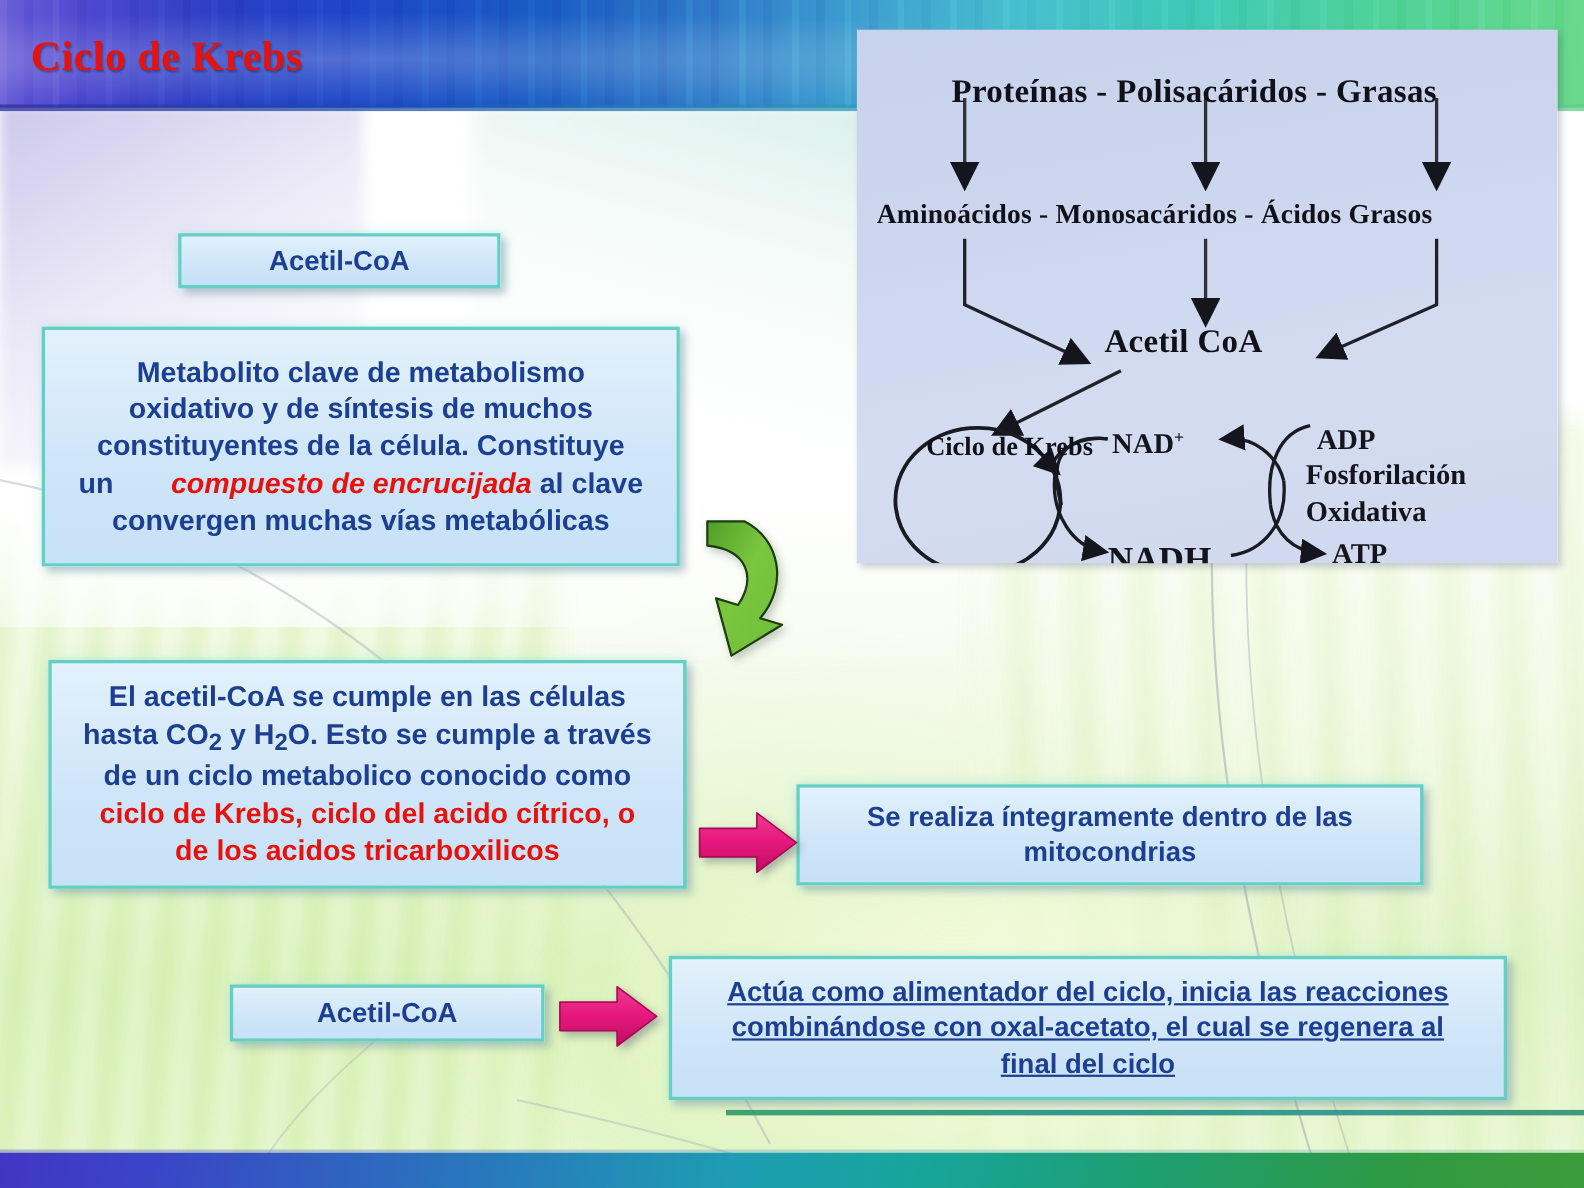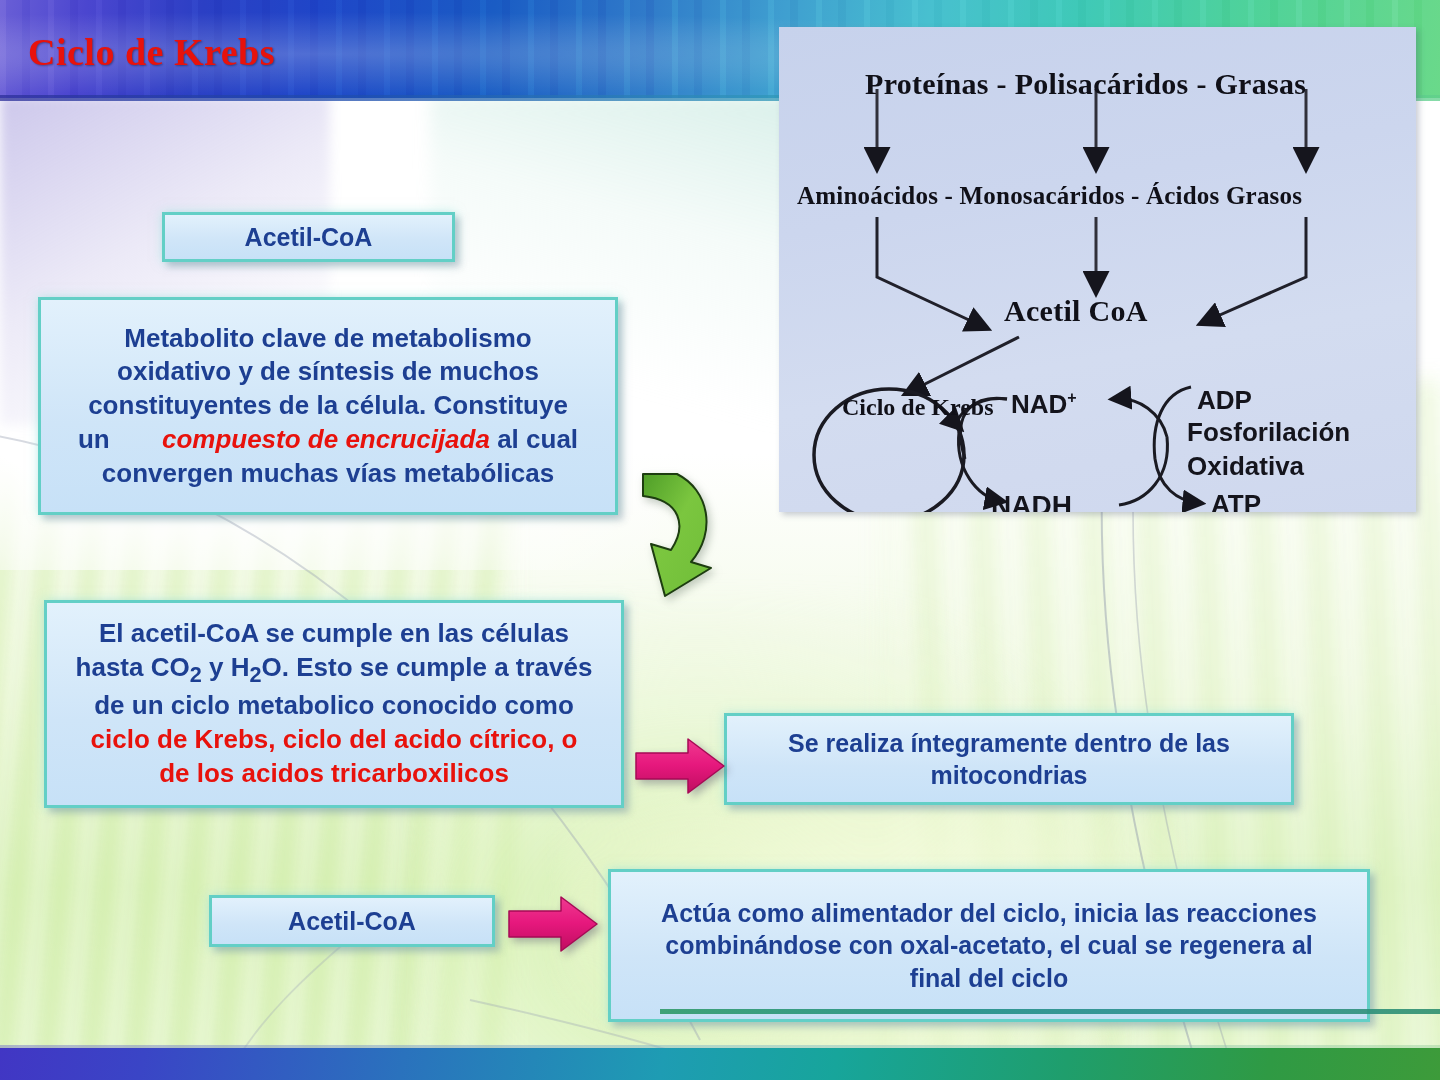--- a/index.html
+++ b/index.html
@@ -215,21 +215,21 @@
     line-height: 1.30;
   }
   .cbox .red  { color: #e8120c; }
   .cbox .redi { color: #e8120c; font-style: italic; margin-left: 45px; }
 
   #box-acetil-top   { left: 162px; top: 212px;  width: 293px; height: 50px;  font-size: 25px; }
   #box-metabolito   { left: 38px;  top: 297px;  width: 580px; height: 218px; font-size: 26px; }
   #box-oxida        { left: 44px;  top: 600px;  width: 580px; height: 208px; font-size: 26px; }
   #box-mitocondrias { left: 724px; top: 713px;  width: 570px; height: 92px;  font-size: 25px; }
   #box-acetil-bot   { left: 209px; top: 895px;  width: 286px; height: 52px;  font-size: 25px; }
-  #box-actua        { left: 608px; top: 869px;  width: 762px; height: 153px; font-size: 25px; }
+  #box-actua        { left: 608px; top: 869px;  width: 762px; height: 131px; font-size: 25px; text-decoration: underline; }
 
   .cbox-inner { width: 100%; }
 
   
   .pink-arrow { position: absolute; filter: drop-shadow(4px 4px 4px rgba(90,90,110,0.45)); }
   #arrow-pink-1 { left: 632px; top: 735px; }
   #arrow-pink-2 { left: 505px; top: 893px; }
   #arrow-green  { left: 625px; top: 452px; filter: drop-shadow(3px 4px 4px rgba(90,110,90,0.35)); }
 
   
@@ -242,32 +242,32 @@
     overflow: hidden;
   }
   #diagram .dg-text {
     position: absolute;
     font-family: "Liberation Serif", serif;
     font-weight: bold;
     color: #101018;
     white-space: nowrap;
   }
   #diagram .dg-sans {
-    font-family: Liberation Sans, sans-serif;
+    font-family: Liberation Serif, serif;
     font-weight: bold;
     color: #14141c;
   }
   #dg-row1 { left: 46px;  top: 40px;  font-size: 30px; letter-spacing: .3px; margin-left: 40px; }
   #dg-row2 { left: 18px;  top: 155px; font-size: 25px; letter-spacing: .2px; }
   #dg-acetil {
     left: 225px; top: 267px; font-size: 30px; color: #8a1a1c; letter-spacing: .3px;
   }
   #dg-ciclo  { left: 63px;  top: 368px; font-size: 24px; text-align: center; width: 92px; white-space: normal; line-height: 1.05; }
   #dg-nad    { left: 232px; top: 362px; font-size: 26px; }
-  #dg-nadh   { left: 212px; top: 463px; font-size: 28px; }
+  #dg-nadh   { left: 228px; top: 463px; font-size: 32px; }
   #dg-adp    { left: 418px; top: 358px; font-size: 26px; }
   #dg-fosf   { left: 408px; top: 390px; font-size: 26px; }
   #dg-oxid   { left: 408px; top: 424px; font-size: 26px; text-align: right; }
   #dg-atp    { left: 432px; top: 462px; font-size: 26px; }
 </style>
 </head>
 <body>
 
 <div id="slide">
 
@@ -342,21 +342,21 @@
 
   <div class="cbox" id="box-acetil-top">
     <div class="cbox-inner">Acetil-CoA</div>
   </div>
 
   <div class="cbox" id="box-metabolito">
     <div class="cbox-inner">
       <span>Metabolito clave de metabolismo</span><br>
       <span>oxidativo y de síntesis de muchos</span><br>
       <span>constituyentes de la célula. Constituye</span><br>
-      <span>un </span><span class="redi">compuesto de encrucijada</span><span> al cual</span><br>
+      <span>un </span><span class="redi">compuesto de encrucijada</span><span> al clave</span><br>
       <span>convergen muchas vías metabólicas</span>
     </div>
   </div>
 
   <div class="cbox" id="box-oxida">
     <div class="cbox-inner">
       <span>El acetil-CoA se cumple en las células</span><br>
       <span>hasta CO</span><sub>2</sub><span> y H</span><sub>2</sub><span>O. Esto se cumple a través</span><br>
       <span>de un ciclo metabolico conocido como</span><br>
       <span class="red">ciclo de Krebs, ciclo del acido cítrico, o</span><br>

